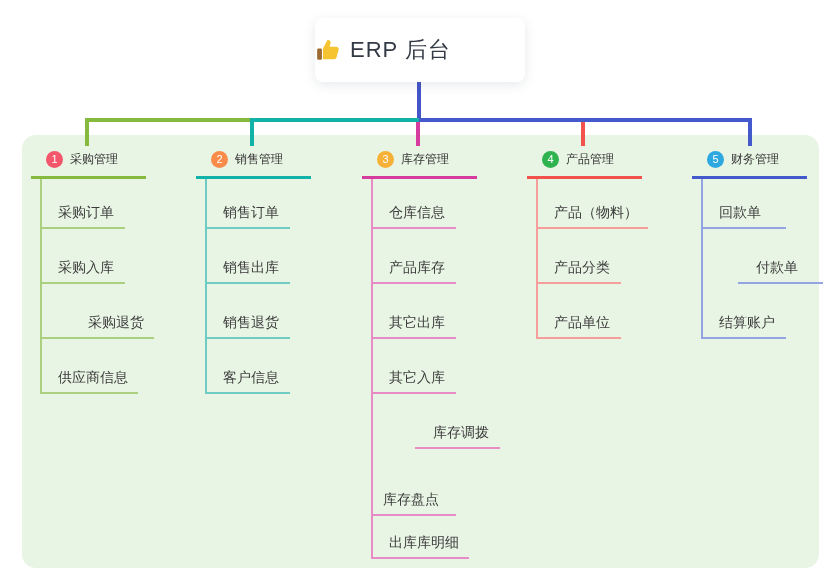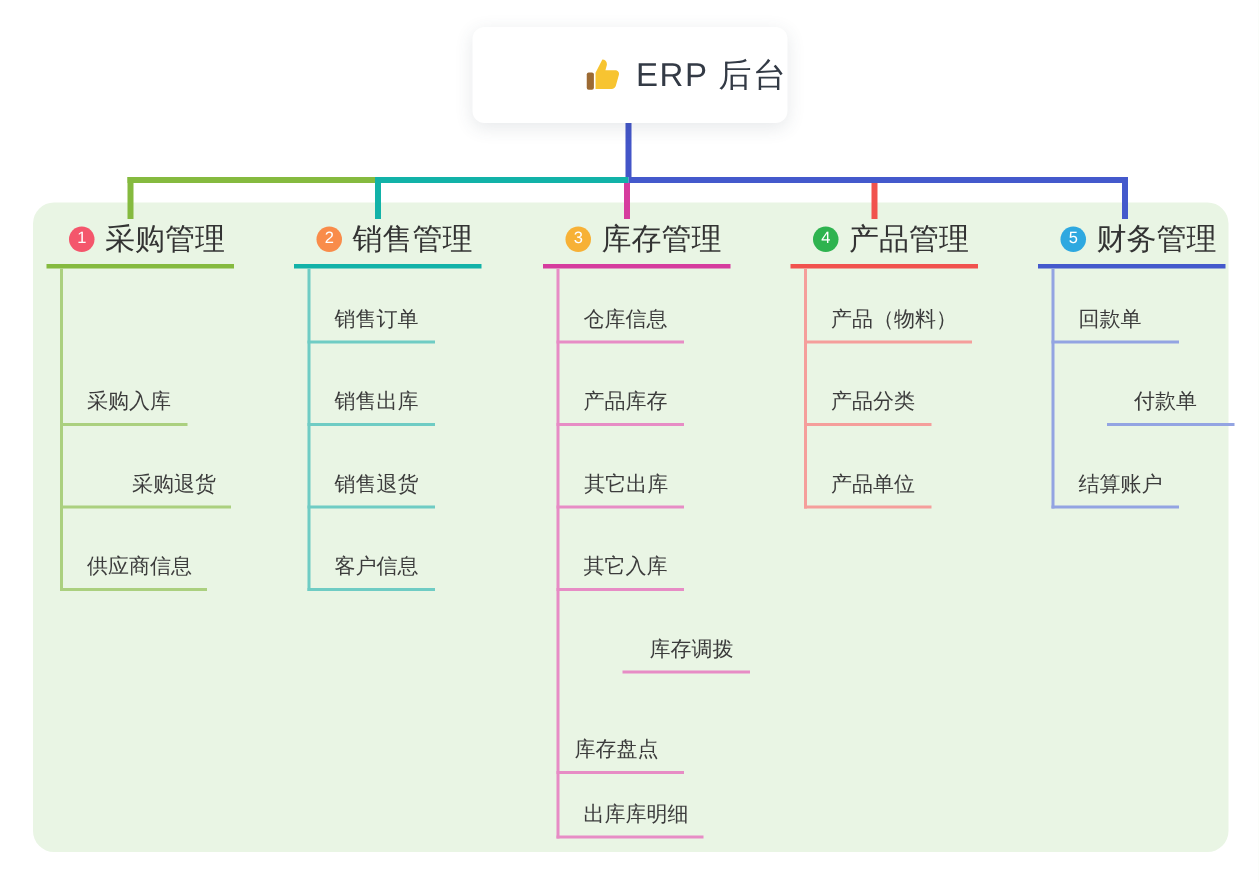--- a/index.html
+++ b/index.html
@@ -22,21 +22,21 @@
   .line { position: absolute; z-index: 1; }
   .hline { height: 4px; background: var(--c); }
   .vline { width: 4px; background: var(--c); }
   .root-node {
     position: absolute;
     left: 315px; top: 18px;
     width: 210px; height: 64px;
     background: #ffffff;
     border-radius: 8px;
     box-shadow: 0 3px 12px rgba(60,70,90,0.12);
-    display: flex; align-items: center; justify-content: flex-end;
+    display: flex; align-items: center; justify-content: flex-start;
     gap: 9px;
     z-index: 3;
   }
   .root-label {
     font-size: 22px;
     color: #333a45;
     font-weight: 500;
     letter-spacing: 1px;
   }
   .branch { position: absolute; inset: 0; z-index: 2; pointer-events: none; }
@@ -56,21 +56,21 @@
     border-radius: 50%;
     background: var(--badge);
     color: #ffffff;
     font-size: 11px;
     line-height: 17px;
     text-align: center;
     margin-right: 7px;
     flex: none;
   }
   .branch-title {
-    font-size: 20px;
+    font-size: 12px;
     color: #333333;
     font-weight: 500;
     white-space: nowrap;
   }
   .spine {
     position: absolute;
     width: 2px;
     background: var(--cl);
     z-index: 1;
   }
@@ -104,20 +104,21 @@
   </div>
 
   <div class="branch" style="--c: #85ba3f; --cl: #abd07f; --badge: #f4566c;">
     <div class="line hline" style="left:85px; top:118px; width:168px;"></div>
     <div class="line vline" style="left:85px; top:118px; height:28px;"></div>
     <div class="branch-header" style="left:31px;">
       <span class="badge">1</span>
       <span class="branch-title">采购管理</span>
     </div>
     <div class="spine" style="left:40px; top:179px; height:215px;"></div>
+    <div class="leaf" style="left:40px; top:202px;">采购订单</div>
     <div class="leaf" style="left:40px; top:257px;">采购入库</div>
     <div class="leaf" style="left:40px; top:312px;padding-left:48px;">采购退货</div>
     <div class="leaf" style="left:40px; top:367px;">供应商信息</div>
   </div>
 
   <div class="branch" style="--c: #12b2a8; --cl: #6fccc4; --badge: #f98c4a;">
     <div class="line hline" style="left:253px; top:118px; width:166px;"></div>
     <div class="line vline" style="left:250px; top:118px; height:28px;"></div>
     <div class="branch-header" style="left:196px;">
       <span class="badge">2</span>
@@ -132,21 +133,21 @@
 
   <div class="branch" style="--c: #d63c9e; --cl: #e78cc5; --badge: #f7b136;">
     <div class="line vline" style="left:416px; top:122px; height:24px;"></div>
     <div class="branch-header" style="left:362px;">
       <span class="badge">3</span>
       <span class="branch-title">库存管理</span>
     </div>
     <div class="spine" style="left:371px; top:179px; height:380px;"></div>
     <div class="leaf" style="left:371px; top:202px;">仓库信息</div>
     <div class="leaf" style="left:371px; top:257px;">产品库存</div>
-    <div class="leaf" style="left:371px; top:312px;text-align:center;">其它出库</div>
+    <div class="leaf" style="left:371px; top:312px;">其它出库</div>
     <div class="leaf" style="left:371px; top:367px;">其它入库</div>
     <div class="leaf" style="left:371px; top:422px;margin-left:44px;">库存调拨</div>
     <div class="leaf" style="left:371px; top:489px;padding-left:12px;">库存盘点</div>
     <div class="leaf" style="left:371px; top:532px;">出库库明细</div>
   </div>
 
   <div class="branch" style="--c: #f1524e; --cl: #f59e9b; --badge: #2eb34f;">
     <div class="line vline" style="left:581px; top:122px; height:24px;"></div>
     <div class="branch-header" style="left:527px;">
       <span class="badge">4</span>

